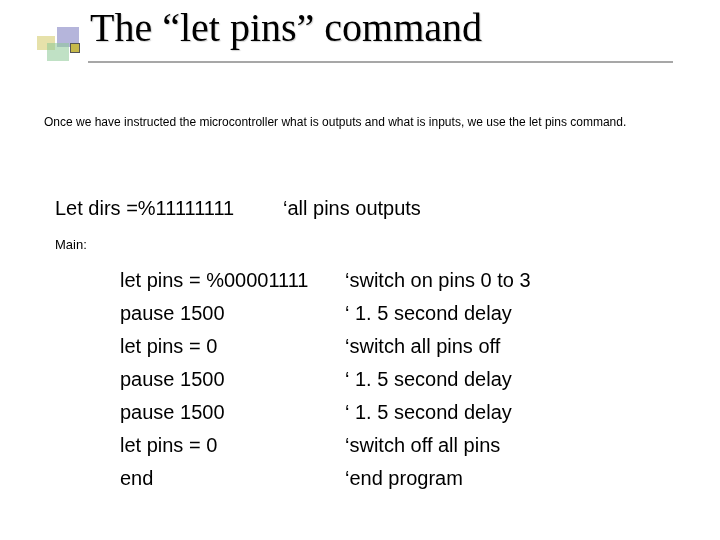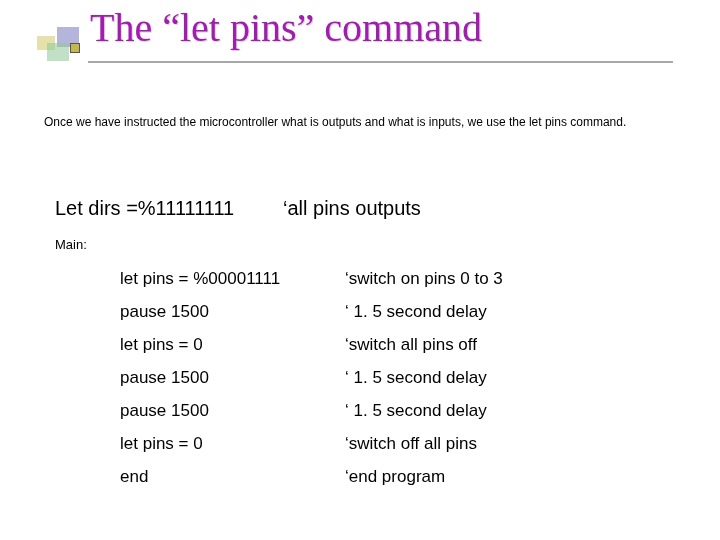--- a/index.html
+++ b/index.html
@@ -21,21 +21,21 @@
   .title-wrap {
     position: absolute;
     left: 0;
     top: 6px;
     width: 720px;
   }
   .title {
     font-family: "Times New Roman", Times, serif;
     font-size: 40px;
     font-weight: 400;
-    color: #a21caf;
+    color: #000000;
     margin: 0;
     padding-left: 90px;
     line-height: 1.1;
     text-shadow: 1px 1px 1px rgba(120,120,120,0.35);
   }
   .title-rule {
     position: absolute;
     left: 88px;
     top: 55px;
     width: 585px;
@@ -89,21 +89,21 @@
     position: absolute;
     left: 55px;
     top: 237px;
     font-size: 13px;
   }
 
   .code-table {
     position: absolute;
     left: 120px;
     top: 269px;
-    font-size: 17px;
+    font-size: 20px;
     border-collapse: collapse;
   }
   .code-table td {
     padding: 0;
     vertical-align: top;
     height: 33px;
   }
   .code-table td.cmd { width: 225px; }
   .code-table td.cmt { }
 </style>

